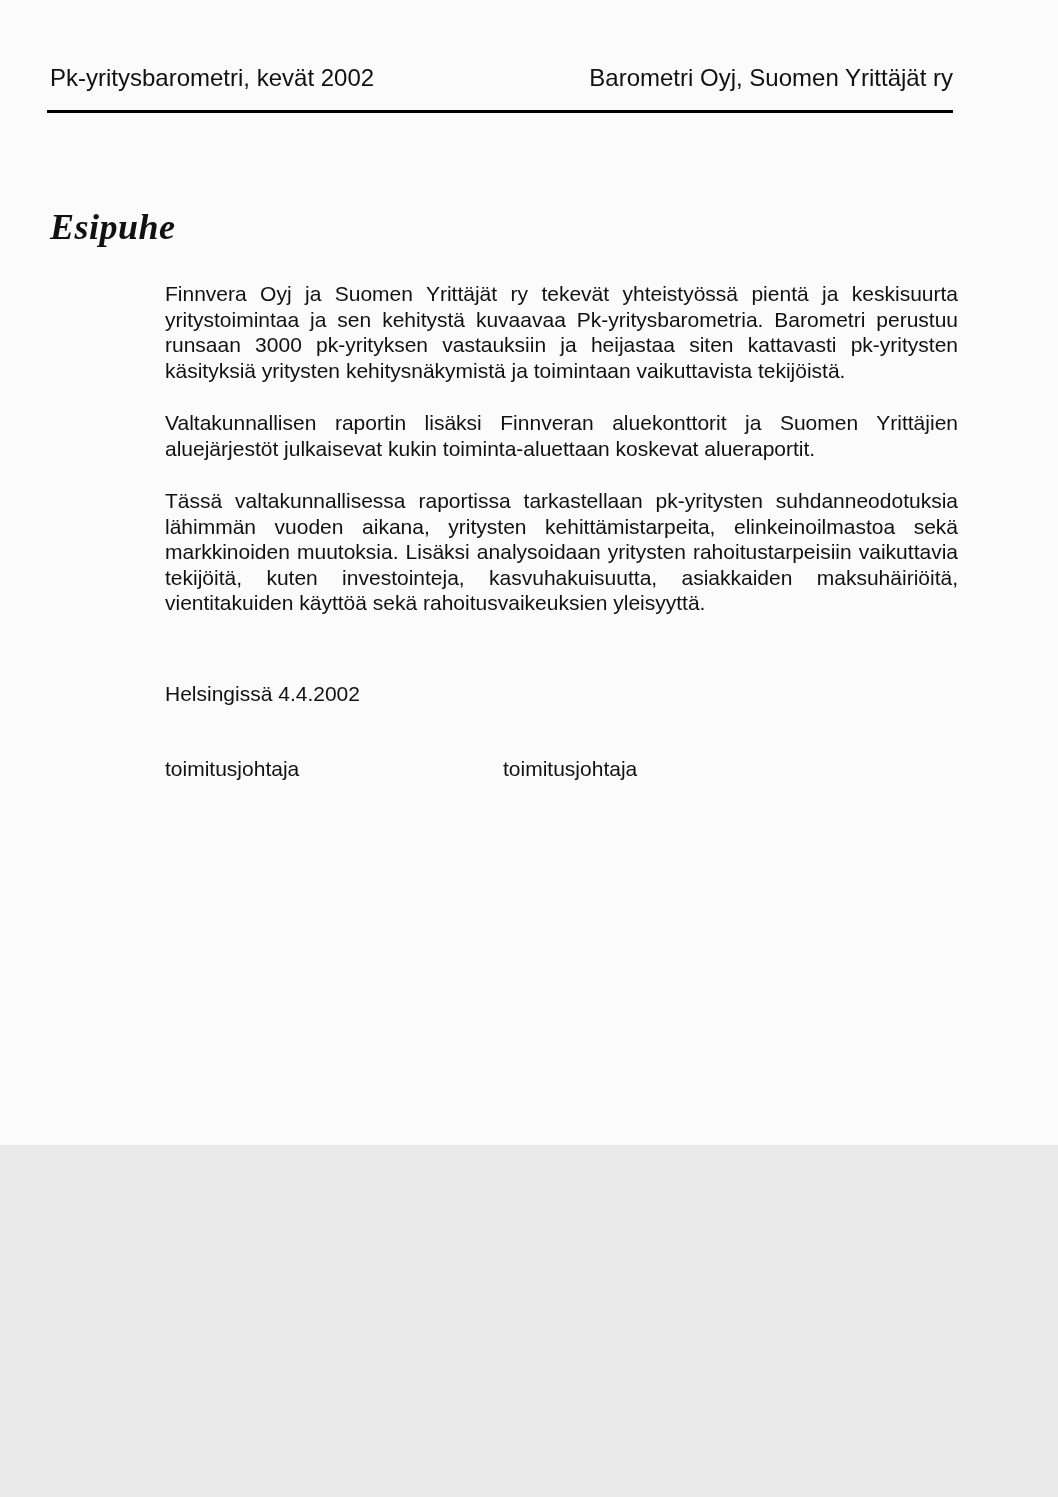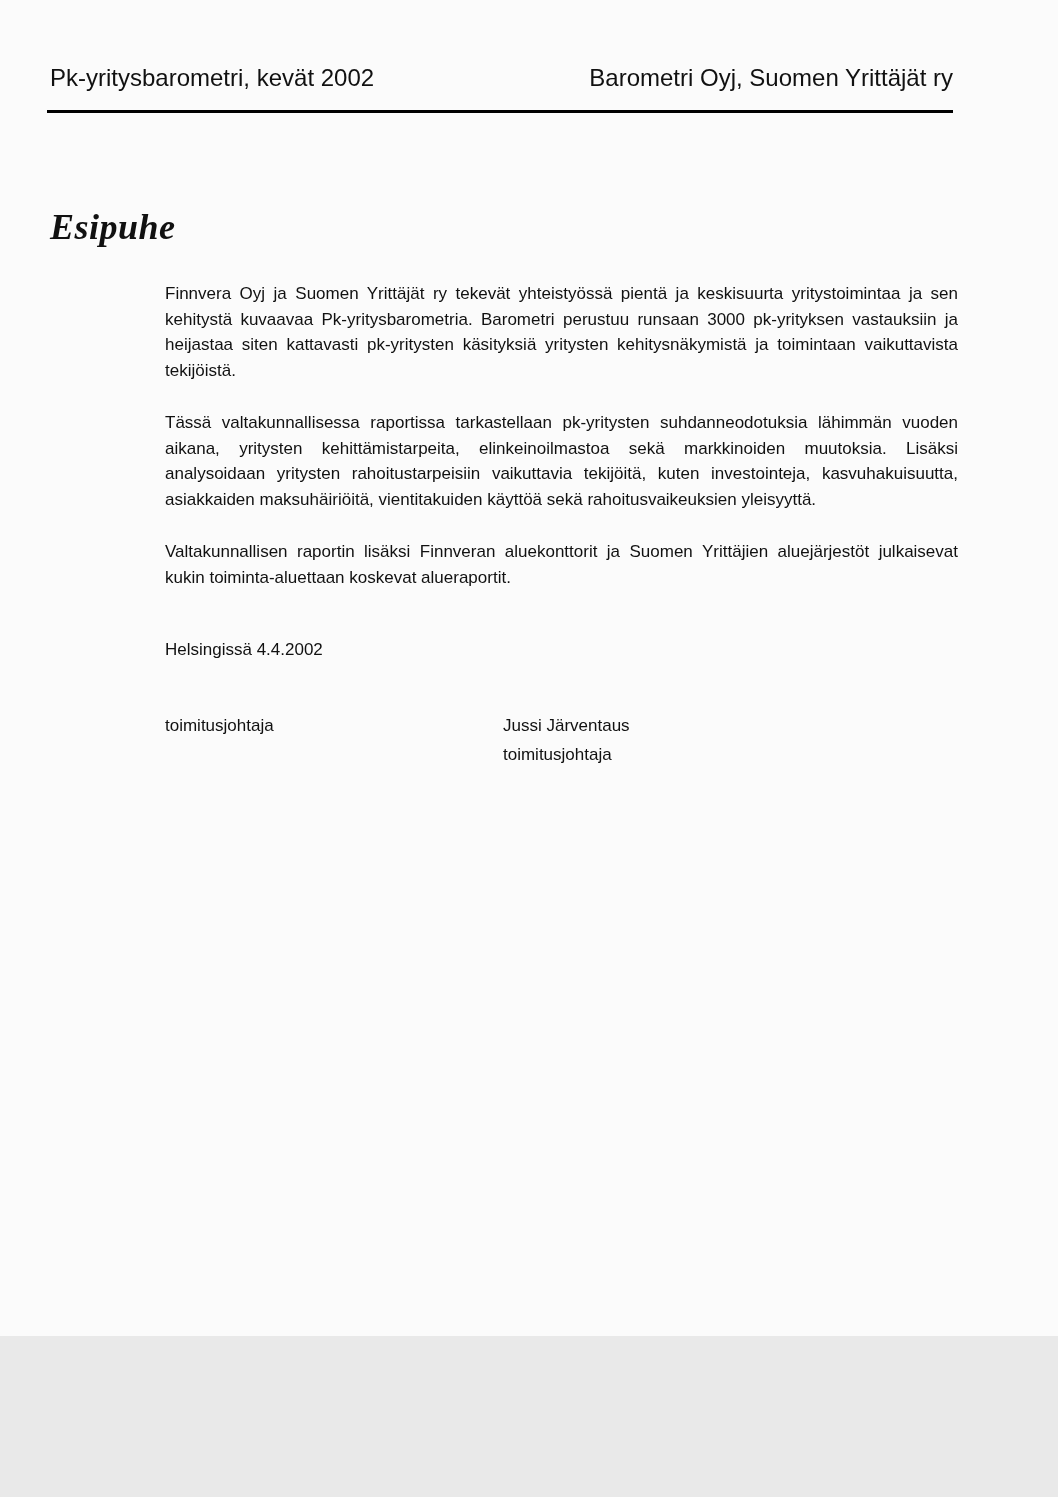--- a/index.html
+++ b/index.html
@@ -3,21 +3,21 @@
 <meta charset="utf-8">
 <style>
   html, body {
     margin: 0;
     padding: 0;
     background: #e9e9e9;
   }
   .page {
     position: relative;
     width: 1058px;
-    height: 1336px;
+    height: 1145px;
     margin: 0 auto;
     background: #fbfbfb;
     color: #111111;
     font-family: "Liberation Sans", "DejaVu Sans", sans-serif;
     overflow: hidden;
   }
   .header-row {
     position: absolute;
     top: 64px;
     left: 50px;
@@ -48,30 +48,30 @@
     font-size: 36px;
     line-height: 42px;
     letter-spacing: 0.5px;
     text-align: right;
   }
   .body-block {
     position: absolute;
     top: 281px;
     left: 165px;
     width: 793px;
-    font-size: 17px;
+    font-size: 21px;
     line-height: 25.5px;
   }
   .body-block p {
     margin: 0 0 27px 0;
     text-align: justify;
     text-justify: inter-word;
   }
   .dateline {
-    margin-top: 47px;
+    margin-top: 65px;
     white-space: nowrap;
   }
   .signature-row {
     display: flex;
     margin-top: 48px;
     line-height: 29px;
   }
   .signature-col-left {
     width: 338px;
     flex: 0 0 338px;
@@ -92,32 +92,31 @@
   </div>
 
   <div class="rule header-rule"></div>
 
   <h1 class="page-title">Esipuhe</h1>
 
   <div class="body-block">
 
     <p>Finnvera Oyj ja Suomen Yrittäjät ry tekevät yhteistyössä pientä ja keskisuurta yritystoimintaa ja sen kehitystä kuvaavaa Pk-yritysbarometria. Barometri perustuu runsaan 3000 pk-yrityksen vastauksiin ja heijastaa siten kattavasti pk-yritysten käsityksiä yritysten kehitysnäkymistä ja toimintaan vaikuttavista tekijöistä.</p>
 
+    <p>Valtakunnallisen raportin lisäksi Finnveran aluekonttorit ja Suomen Yrittäjien aluejärjestöt julkaisevat kukin toiminta-aluettaan koskevat alueraportit.</p>
+
     <p>Tässä valtakunnallisessa raportissa tarkastellaan pk-yritysten suhdanneodotuksia lähimmän vuoden aikana, yritysten kehittämistarpeita, elinkeinoilmastoa sekä markkinoiden muutoksia. Lisäksi analysoidaan yritysten rahoitustarpeisiin vaikuttavia tekijöitä, kuten investointeja, kasvuhakuisuutta, asiakkaiden maksuhäiriöitä, vientitakuiden käyttöä sekä rahoitusvaikeuksien yleisyyttä.</p>
-
-    <p>Valtakunnallisen raportin lisäksi Finnveran aluekonttorit ja Suomen Yrittäjien aluejärjestöt julkaisevat kukin toiminta-aluettaan koskevat alueraportit.</p>
 
     <div class="dateline">Helsingissä 4.4.2002</div>
 
     <div class="signature-row">
       <div class="signature-col-left">
         <div class="sig-line">toimitusjohtaja</div>
       </div>
       <div class="signature-col-right">
-        <div class="sig-line">Jussi Järventaus</div>
         <div class="sig-line">toimitusjohtaja</div>
       </div>
     </div>
 
   </div>
 
   <div class="rule footer-rule"></div>
 
 </div>
 

